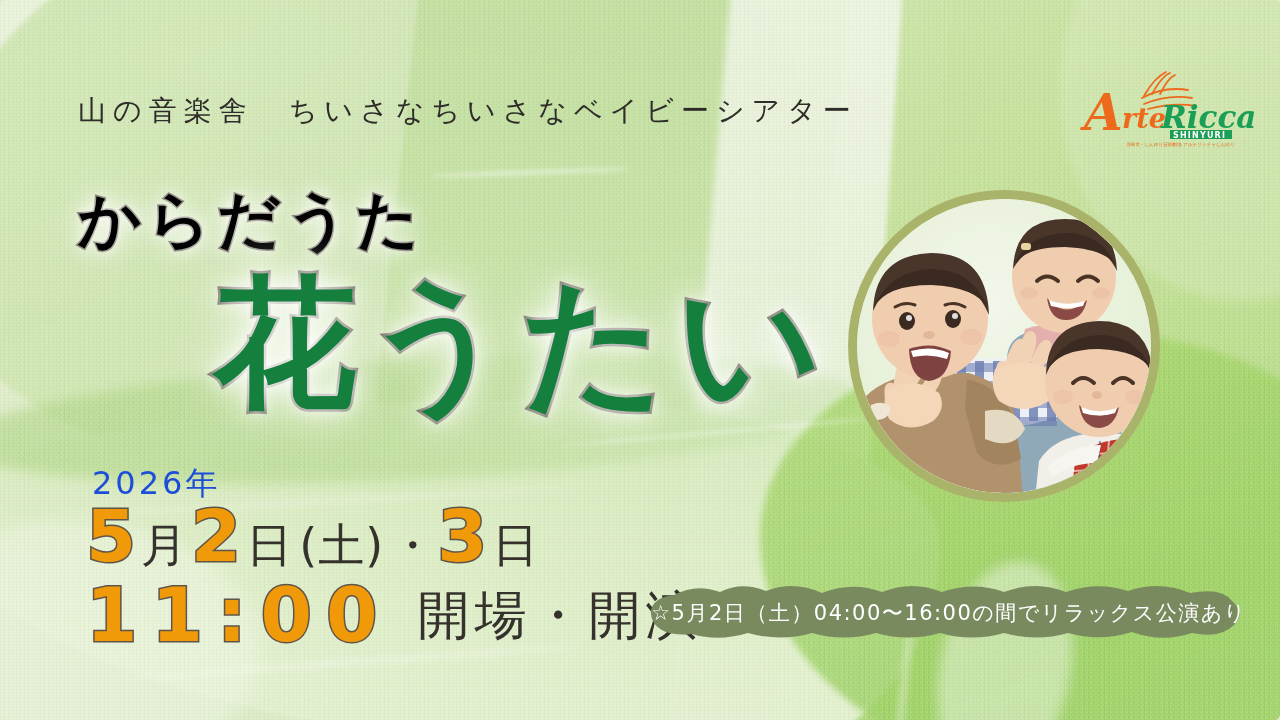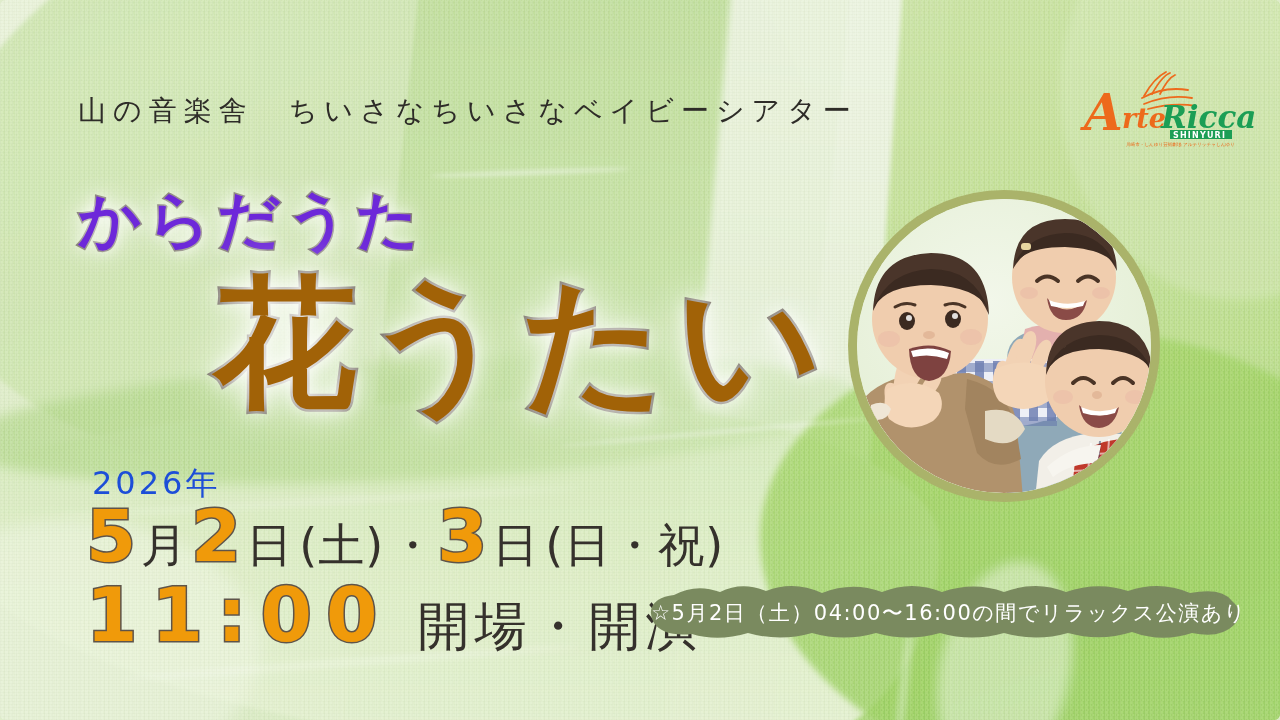--- a/index.html
+++ b/index.html
@@ -119,32 +119,32 @@
   .subtitle{
     position:absolute;left:78px;top:92px;
     font-size:28px;letter-spacing:7px;color:#2e2c28;
     font-family:"DejaVu Sans","Liberation Sans",sans-serif;
     font-weight:400;white-space:nowrap;
   }
 
   .title-sm{
     position:absolute;left:78px;top:178px;
     font-size:62px;font-weight:700;letter-spacing:6px;
-    color:#6d28d9;white-space:nowrap;
+    color:#000000;white-space:nowrap;
     -webkit-text-stroke:3px #5e544a;
     paint-order:stroke fill;
     text-shadow:
       0 0 14px rgba(255,255,255,.95),
       0 0 26px rgba(255,255,255,.9),
       0 0 40px rgba(255,255,255,.75);
   }
   .title-lg{
     position:absolute;left:214px;top:272px;
     font-size:142px;font-weight:700;letter-spacing:10px;
-    color:#a16207;white-space:nowrap;line-height:1;
+    color:#15803d;white-space:nowrap;line-height:1;
     -webkit-text-stroke:5px #5e544a;
     paint-order:stroke fill;
     text-shadow:
       0 0 18px rgba(255,255,255,.95),
       0 0 36px rgba(255,255,255,.9),
       0 0 60px rgba(255,255,255,.7);
   }
 
   .year{
     position:absolute;left:92px;top:462px;
@@ -163,21 +163,21 @@
   .dateline .kan{
     font-size:46px;color:#35312c;letter-spacing:1px;padding:0 3px;
   }
   .dateline .dot{
     font-size:46px;color:#35312c;padding:0 2px;
   }
 
   .timeline{
     position:absolute;left:86px;top:578px;
     white-space:nowrap;line-height:1;
-    display:flex;align-items:flex-end;
+    display:flex;align-items:center;
   }
   .timeline .tnum{
     font-size:74px;font-weight:700;color:#F09A0A;
     -webkit-text-stroke:3px #5e544a;paint-order:stroke fill;
     letter-spacing:14px;
   }
   .timeline .tlabel{
     font-size:52px;color:#35312c;letter-spacing:5px;margin-left:26px;
   }
 
@@ -250,21 +250,20 @@
 
   <div class="dateline">
     <span class="num">5</span>
     <span class="kan">月</span>
     <span class="num">2</span>
     <span class="kan">日</span>
     <span class="kan">(土)</span>
     <span class="dot">・</span>
     <span class="num">3</span>
     <span class="kan">日</span>
-    <span class="kan">(日・祝)</span>
   </div>
 
   <div class="timeline">
     <span class="tnum">11:00</span>
     <span class="tlabel">開場・開演</span>
   </div>
 
   <div class="photo-wrap">
     <div class="photo-ring"></div>
     <div class="photo">

